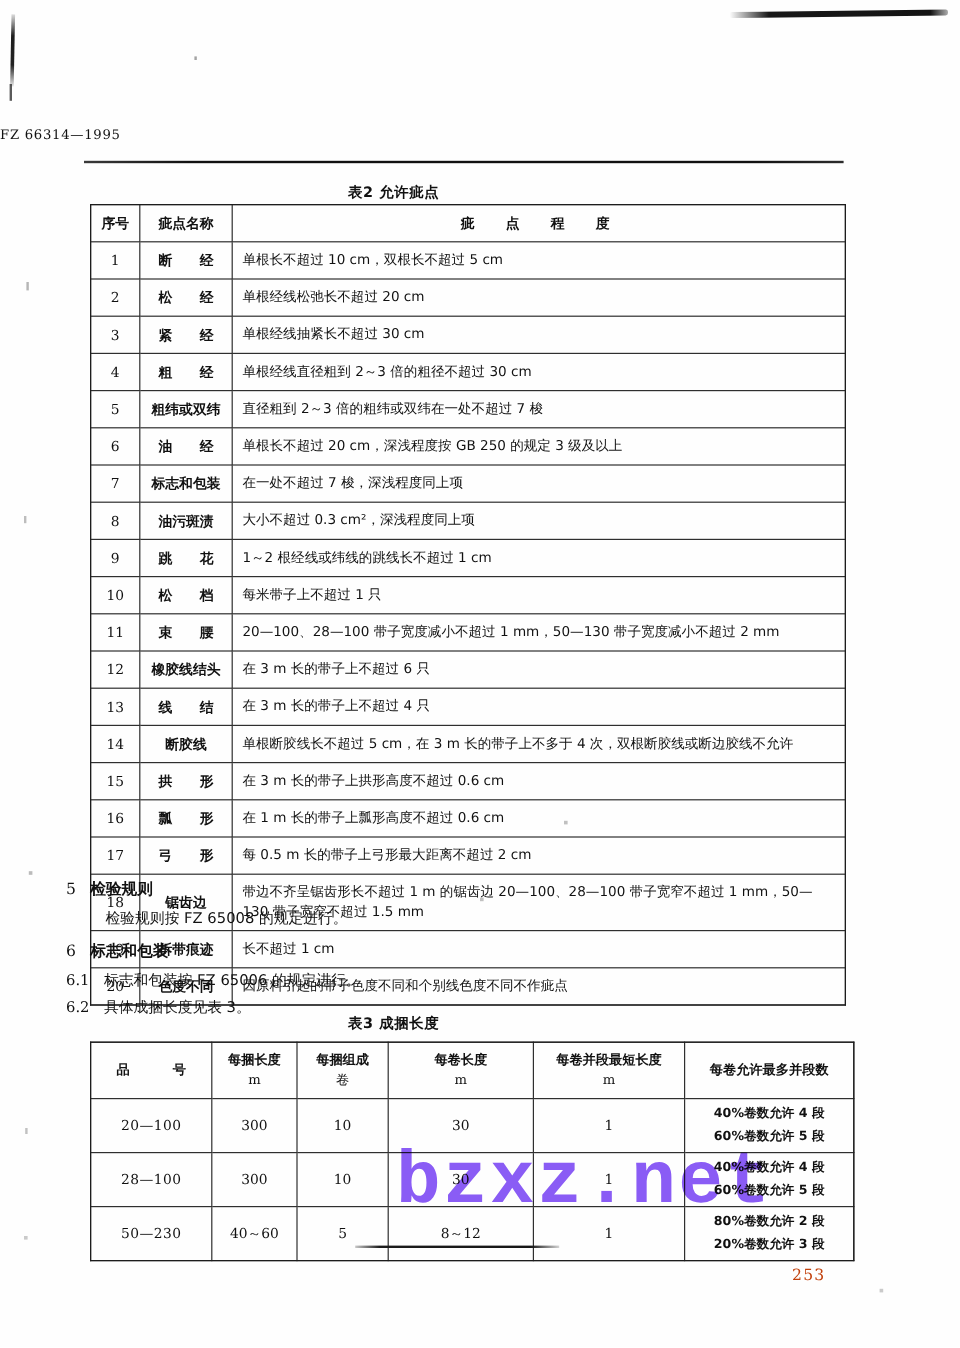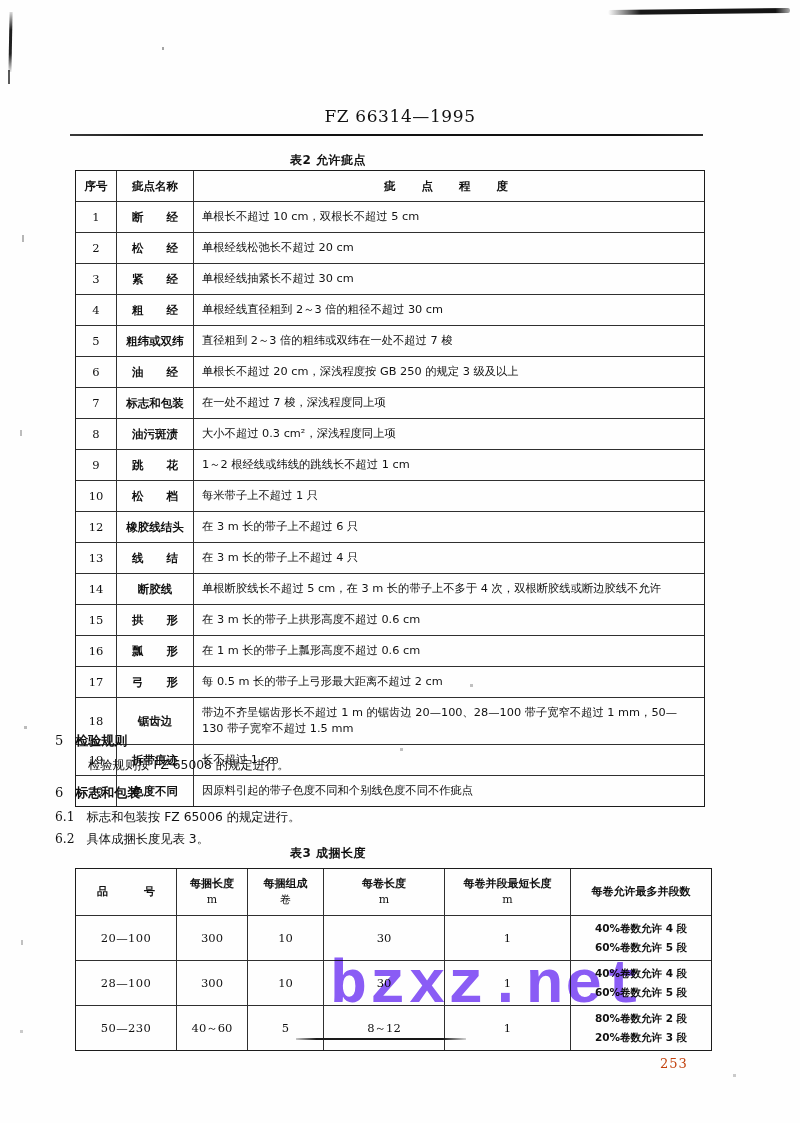--- a/index.html
+++ b/index.html
@@ -60,23 +60,23 @@
   .artifact-dot-g { position:absolute; left:470px; top:684px; width:3px; height:3px; background:rgba(130,130,130,.5); }
   .artifact-dot-h { position:absolute; left:733px; top:1074px; width:3px; height:3px; background:rgba(150,150,150,.5); }
   .artifact-dot-i { position:absolute; left:20px; top:1030px; width:3px; height:3px; background:rgba(150,150,150,.5); }
 
   
   .doc-header {
     position: absolute;
     top: 106px;
     left: 0;
     width: 800px;
-    text-align: center;
+    text-align: left;
     font-family: "DejaVu Serif", "Liberation Serif", serif;
-    font-size: 17px;
+    font-size: 11px;
     letter-spacing: 0.6px;
     color: #111;
   }
   .header-rule {
     position: absolute;
     left: 70px;
     top: 134px;
     width: 633px;
     height: 2px;
     background: linear-gradient(90deg, #3a3a3a 0%, #111 14%, #111 88%, #2c2c2c 100%);
@@ -301,20 +301,25 @@
           <td class="c-no">9</td>
           <td class="c-name"><span class="sp">跳花</span></td>
           <td class="c-desc">1～2 根经线或纬线的跳线长不超过 1 cm</td>
         </tr>
         <tr>
           <td class="c-no">10</td>
           <td class="c-name"><span class="sp">松档</span></td>
           <td class="c-desc">每米带子上不超过 1 只</td>
         </tr>
         <tr>
+          <td class="c-no">11</td>
+          <td class="c-name"><span class="sp">束腰</span></td>
+          <td class="c-desc">20—100、28—100 带子宽度减小不超过 1 mm，50—130 带子宽度减小不超过 2 mm</td>
+        </tr>
+        <tr>
           <td class="c-no">12</td>
           <td class="c-name">橡胶线结头</td>
           <td class="c-desc">在 3 m 长的带子上不超过 6 只</td>
         </tr>
         <tr>
           <td class="c-no">13</td>
           <td class="c-name"><span class="sp">线结</span></td>
           <td class="c-desc">在 3 m 长的带子上不超过 4 只</td>
         </tr>
         <tr>

